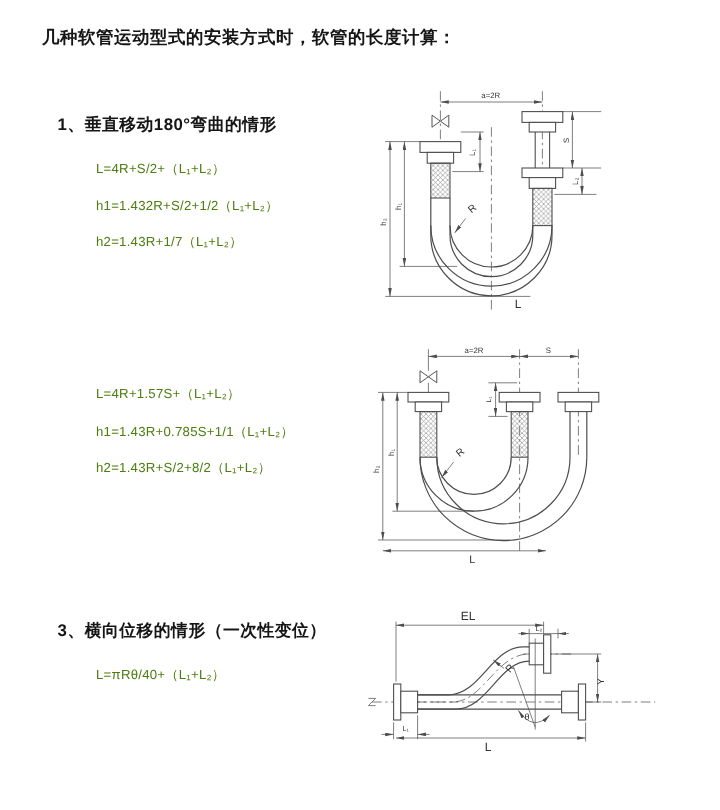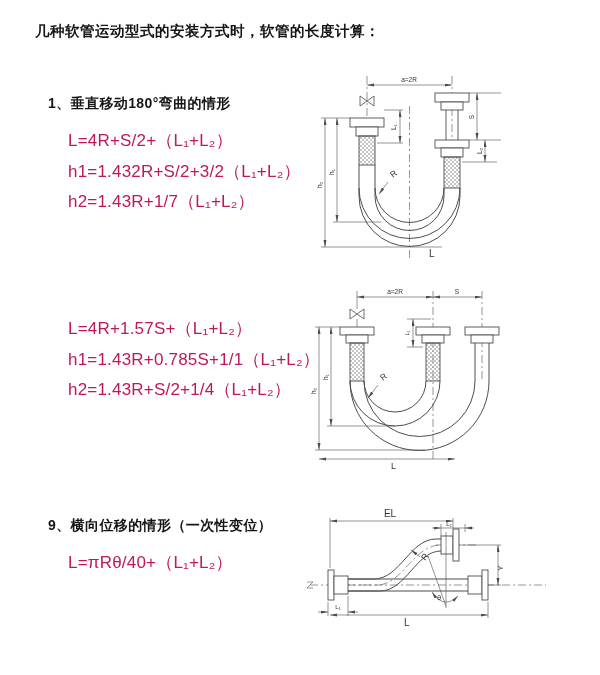--- a/index.html
+++ b/index.html
@@ -8,54 +8,54 @@
     font-family:"Liberation Sans",sans-serif;color:#1f1f1f;
   }
   .title{
     position:absolute;left:35px;top:22px;font-size:14.5px;font-weight:700;
     letter-spacing:.5px;color:#161616;white-space:nowrap;
   }
   .section{position:absolute;left:48px;width:270px;}
   .sec-heading{font-size:14px;font-weight:700;letter-spacing:.4px;line-height:22px;color:#161616;white-space:nowrap;}
   .formulas{margin-top:12px;}
   .formula{
-    margin-left:20px;height:30.5px;line-height:30.5px;font-size:17px;
-    letter-spacing:.2px;color:#be185d;white-space:nowrap;
+    margin-left:32px;height:30.5px;line-height:30.5px;font-size:11px;
+    letter-spacing:.2px;color:#4d7c0f;white-space:nowrap;
   }
   .drawing{position:absolute;}
   svg text{font-family:"Liberation Sans",sans-serif;fill:#333;}
   svg .dim-t{font-size:6.5px;}
   svg line,svg path,svg rect{vector-effect:none;}
 </style>
 </head>
 <body>
 
 <div class="page">
 
   <div class="title">几种软管运动型式的安装方式时，软管的长度计算：</div>
 
   <div class="section" style="top:92px;">
     <div class="sec-heading">1、垂直移动180°弯曲的情形</div>
     <div class="formulas">
       <div class="formula">L=4R+S/2+（L₁+L₂）</div>
-      <div class="formula">h1=1.432R+S/2+3/2（L₁+L₂）</div>
+      <div class="formula">h1=1.432R+S/2+1/2（L₁+L₂）</div>
       <div class="formula">h2=1.43R+1/7（L₁+L₂）</div>
     </div>
   </div>
 
   <div class="section" style="top:302px;">
     <div class="formulas">
       <div class="formula">L=4R+1.57S+（L₁+L₂）</div>
       <div class="formula">h1=1.43R+0.785S+1/1（L₁+L₂）</div>
-      <div class="formula">h2=1.43R+S/2+1/4（L₁+L₂）</div>
+      <div class="formula">h2=1.43R+S/2+8/2（L₁+L₂）</div>
     </div>
   </div>
 
   <div class="section" style="top:514px;">
-    <div class="sec-heading">9、横向位移的情形（一次性变位）</div>
+    <div class="sec-heading">3、横向位移的情形（一次性变位）</div>
     <div class="formulas">
       <div class="formula">L=πRθ/40+（L₁+L₂）</div>
     </div>
   </div>
 
   <svg class="drawing" style="left:305px;top:70px;" width="290" height="200" viewBox="0 0 290 200">
     <defs>
       <marker id="ar1" orient="auto-start-reverse" markerUnits="userSpaceOnUse" markerWidth="8" markerHeight="4" refX="7" refY="1.5">
         <path d="M0,0 L7,1.5 L0,3 Z" fill="#4d4d4d"></path>
       </marker>

